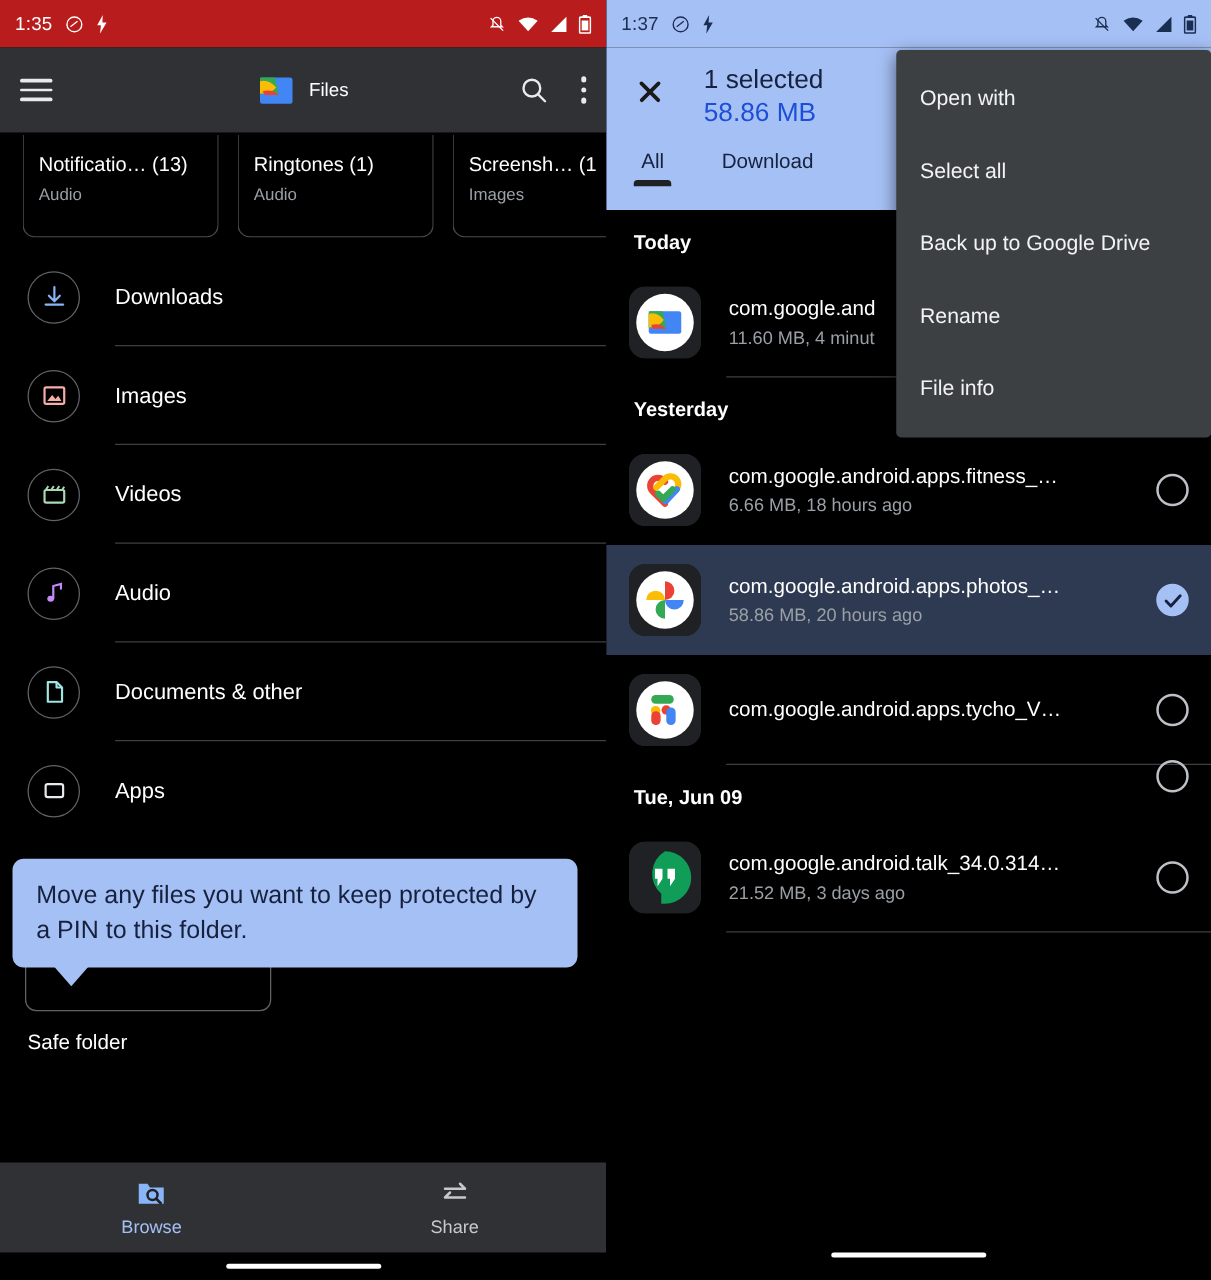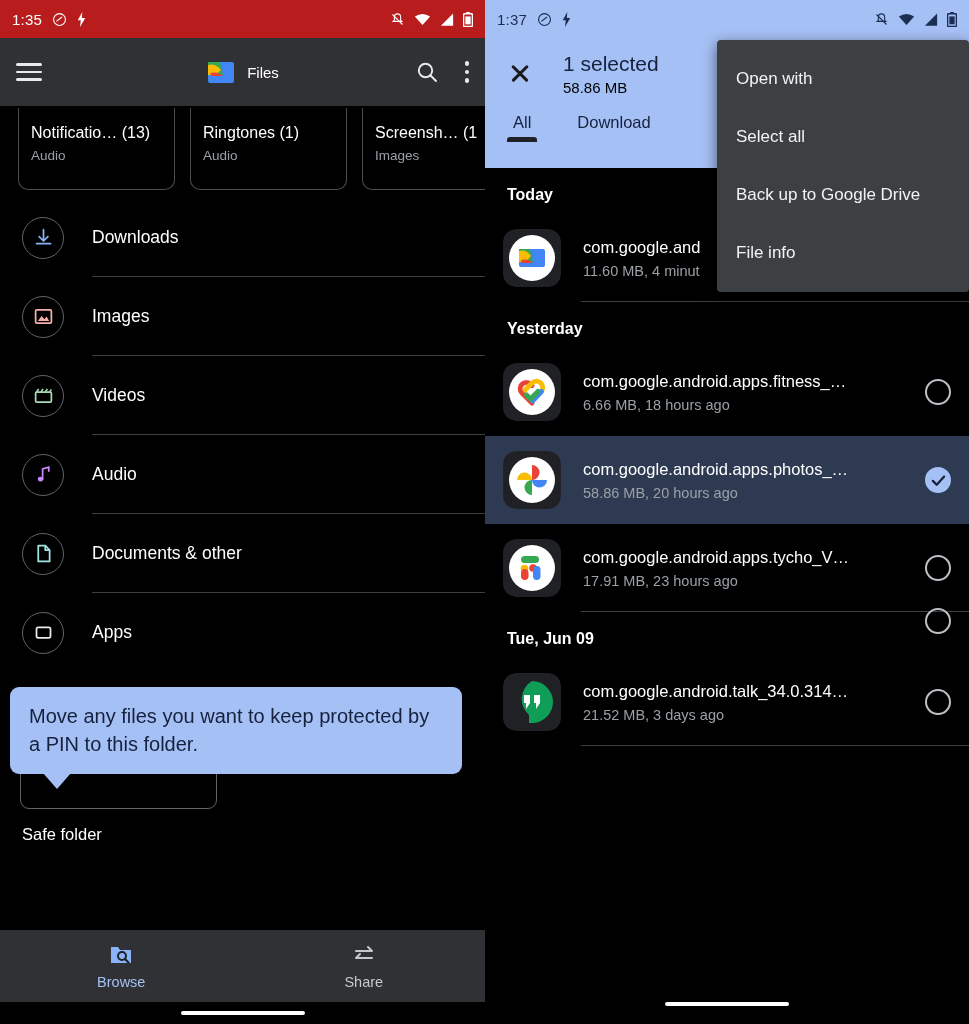--- a/index.html
+++ b/index.html
@@ -111,21 +111,21 @@
     width:30px; height:30px; position:relative; flex-shrink:0; margin-top:6px; cursor:pointer;
   }
   .close-x::before, .close-x::after {
     content:""; position:absolute; left:4px; top:14px; width:22px; height:2.6px;
     background:#1a1a1a; border-radius:2px;
   }
   .close-x::before { transform:rotate(45deg); }
   .close-x::after  { transform:rotate(-45deg); }
   .sel-texts { margin-left:28px; }
   .sel-count { color:#16213d; font-size:21px; }
-  .sel-size  { color:#000000; font-size:15px; margin-top:3px; }
+  .sel-size  { color:#1d4ed8; font-size:21px; margin-top:3px; }
   .sel-tabs { display:flex; align-items:flex-end; height:46px; padding-left:12px; gap:14px; }
   .sel-tab {
     color:#16213d; font-size:16.5px; padding:0 16px 10px 16px;
     position:relative; cursor:pointer;
   }
   .sel-tab.active::after {
     content:""; position:absolute; left:10px; right:10px; bottom:0;
     height:5px; background:#202124; border-radius:3px 3px 0 0;
   }
 
@@ -460,21 +460,20 @@
               <circle cx="29" cy="29" r="23" fill="#fff"></circle>
               <rect x="18" y="17" width="18" height="7" rx="3.5" fill="#34a853"></rect>
               <circle cx="21.5" cy="29.5" r="3.8" fill="#fbbc04"></circle>
               <circle cx="30" cy="29" r="3.8" fill="#ea4335"></circle>
               <rect x="18" y="30" width="7.5" height="11" rx="3.7" fill="#ea4335"></rect>
               <rect x="30" y="27" width="7.5" height="14" rx="3.7" fill="#4285f4"></rect>
             </svg>
         </span>
         <span class="fr-texts">
           <div class="fr-name">com.google.android.apps.tycho_V…</div>
-          <div class="fr-meta">17.91 MB, 23 hours ago</div>
         </span>
         <span class="fr-check"></span>
         <span class="fr-div"></span>
       </div>
 
       <div class="date-head" style="position:relative;">
         <span>Tue, Jun 09</span>
         <span class="standalone-check" style="top:-4px;"></span>
       </div>
       <div class="frow">
@@ -492,19 +491,20 @@
         </span>
         <span class="fr-check"></span>
         <span class="fr-div"></span>
       </div>
     </div>
 
     <div class="dropdown">
       <div class="dd-item">Open with</div>
       <div class="dd-item">Select all</div>
       <div class="dd-item">Back up to Google Drive</div>
+      <div class="dd-item">Rename</div>
       <div class="dd-item">File info</div>
     </div>
 
     <div class="gesture-bar-r"></div>
   </div>
 
 </div>
 
 </body></html>

